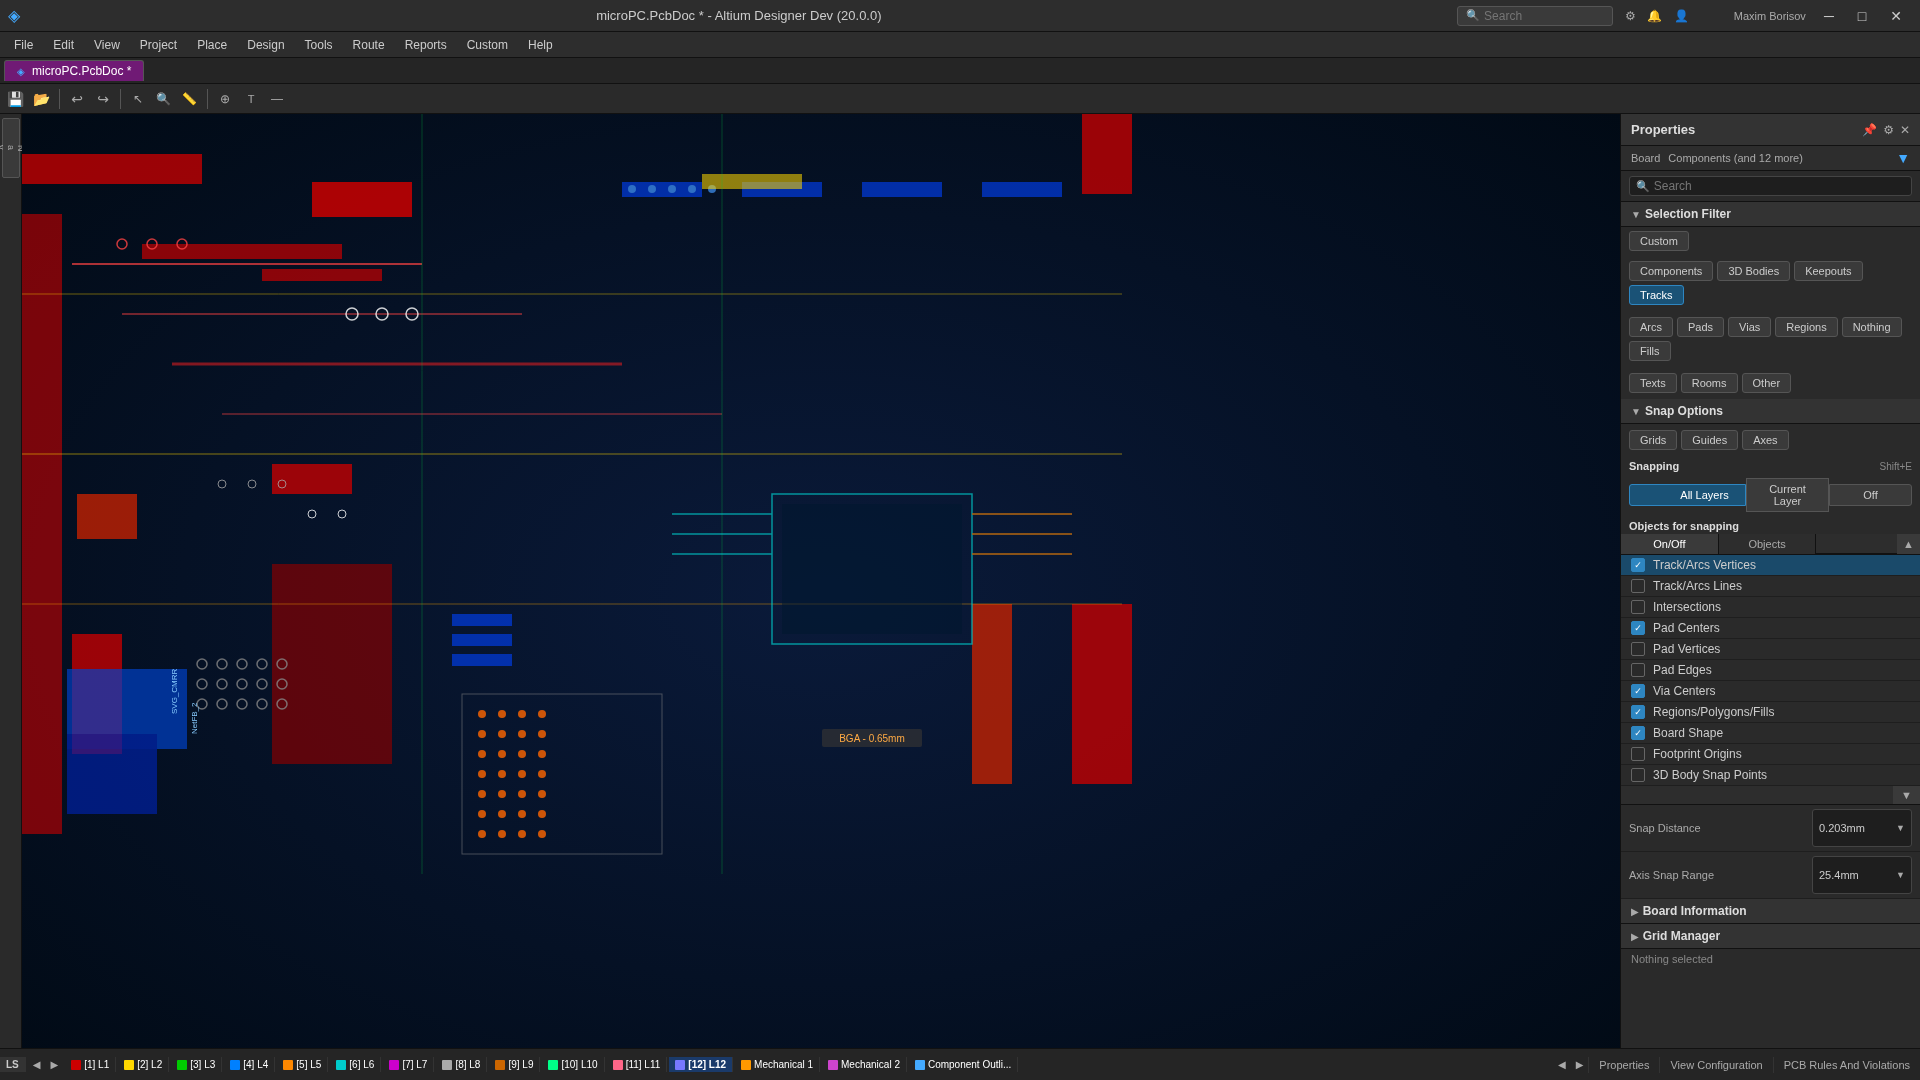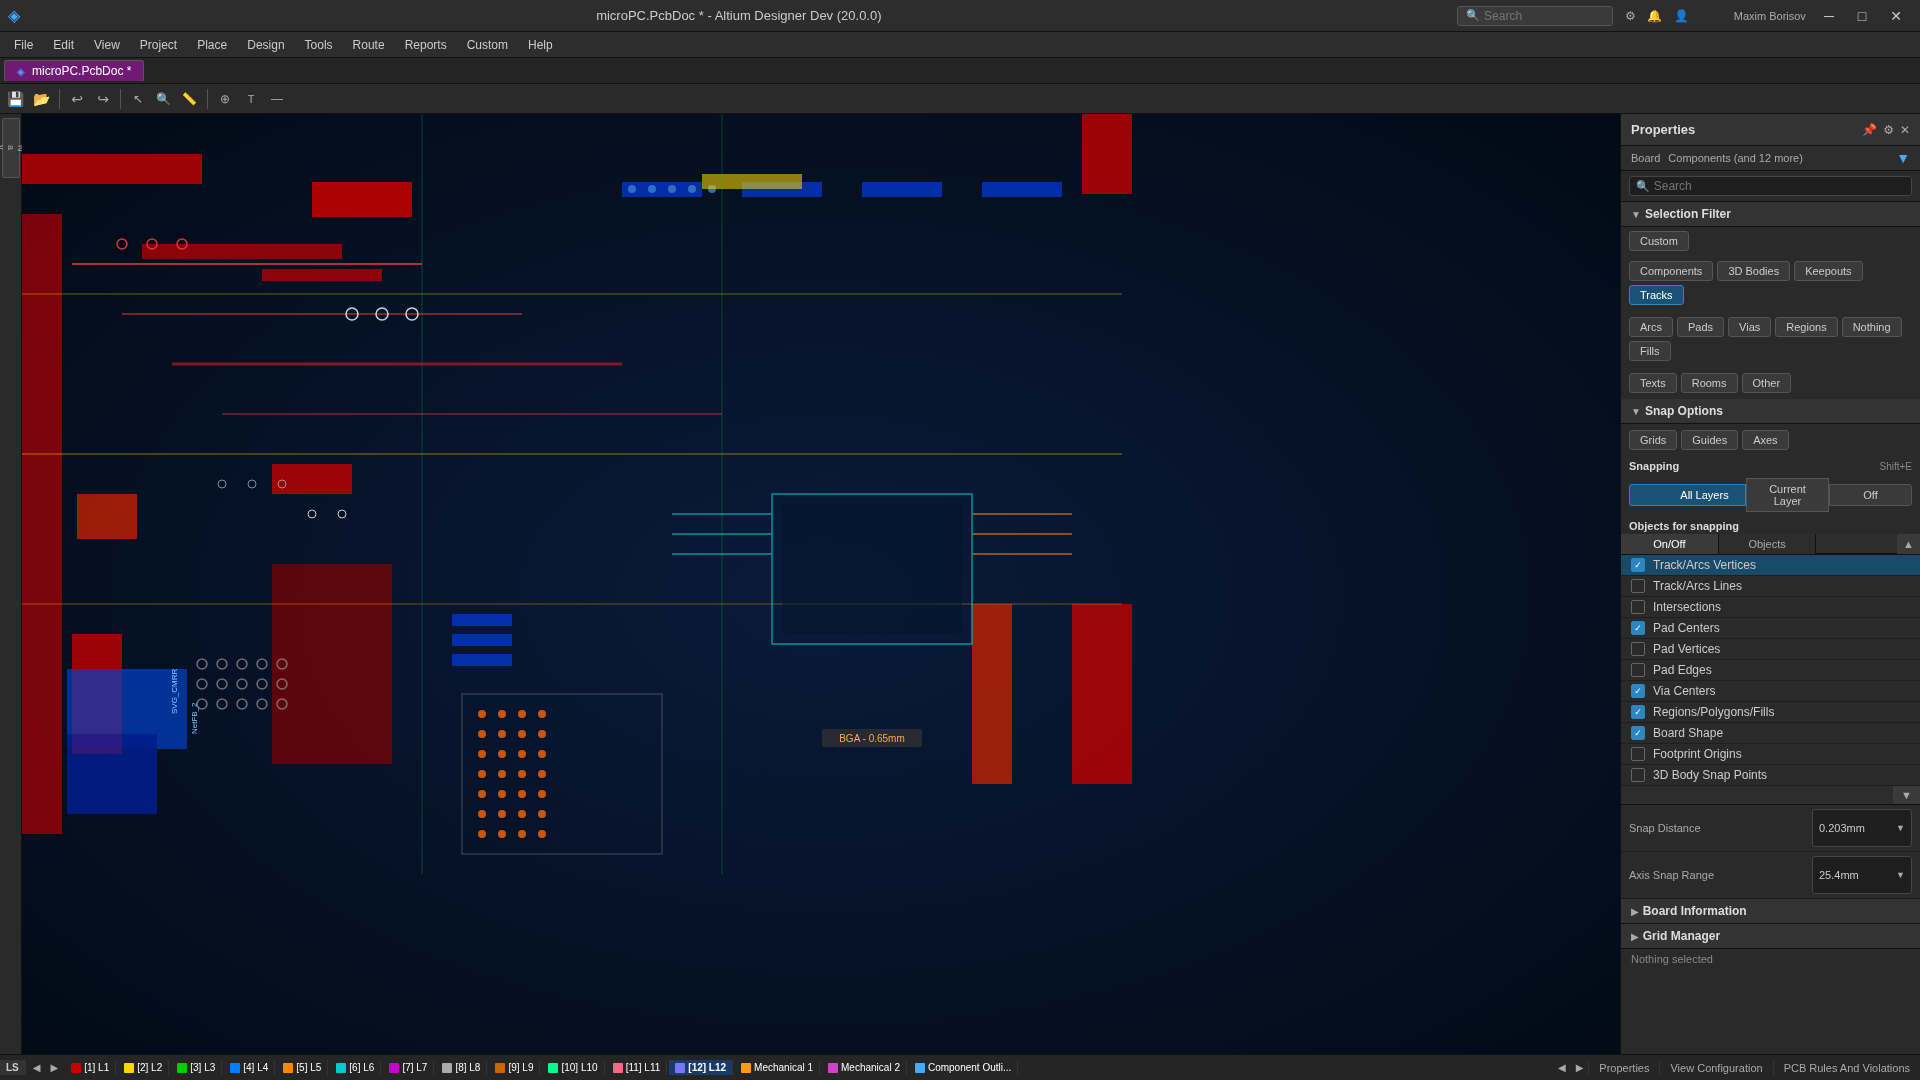--- a/index.html
+++ b/index.html
@@ -124,21 +124,21 @@
     }
     .param-row .param-label { font-size: 11px; color: #aaa; flex: 1; }
     .param-row .param-value {
       display: flex; align-items: center; background: #1e1e1e; border: 1px solid #444; border-radius: 3px; padding: 12px 6px; gap: 2px; min-width: 100px; justify-content: space-between;
     }
     .param-row .param-value span { font-size: 11px; color: #ccc; }
     .param-row .param-value .dropdown-arrow { color: #aaa; font-size: 9px; }
 
     
     #statusbar {
-      height: 26px; background: #252525; display: flex; align-items: center; gap: 0;
+      height: 32px; background: #252525; display: flex; align-items: center; gap: 0;
       border-top: 1px solid #111; position: absolute; bottom: 0; left: 0; right: 0;
     }
     .status-left { display: flex; align-items: center; gap: 2px; flex: 1; overflow: hidden; }
     .layer-btn {
       padding: 2px 6px; font-size: 10px; color: #fff; cursor: pointer; border-right: 1px solid #333; white-space: nowrap; display: flex; align-items: center; gap: 3px;
     }
     .layer-color { width: 10px; height: 10px; border-radius: 1px; flex-shrink: 0; }
     .status-right { display: flex; align-items: center; gap: 0; }
     .status-tab { padding: 2px 10px; font-size: 11px; color: #aaa; cursor: pointer; border-left: 1px solid #333; white-space: nowrap; }
     .nav-arrows { display: flex; align-items: center; }

